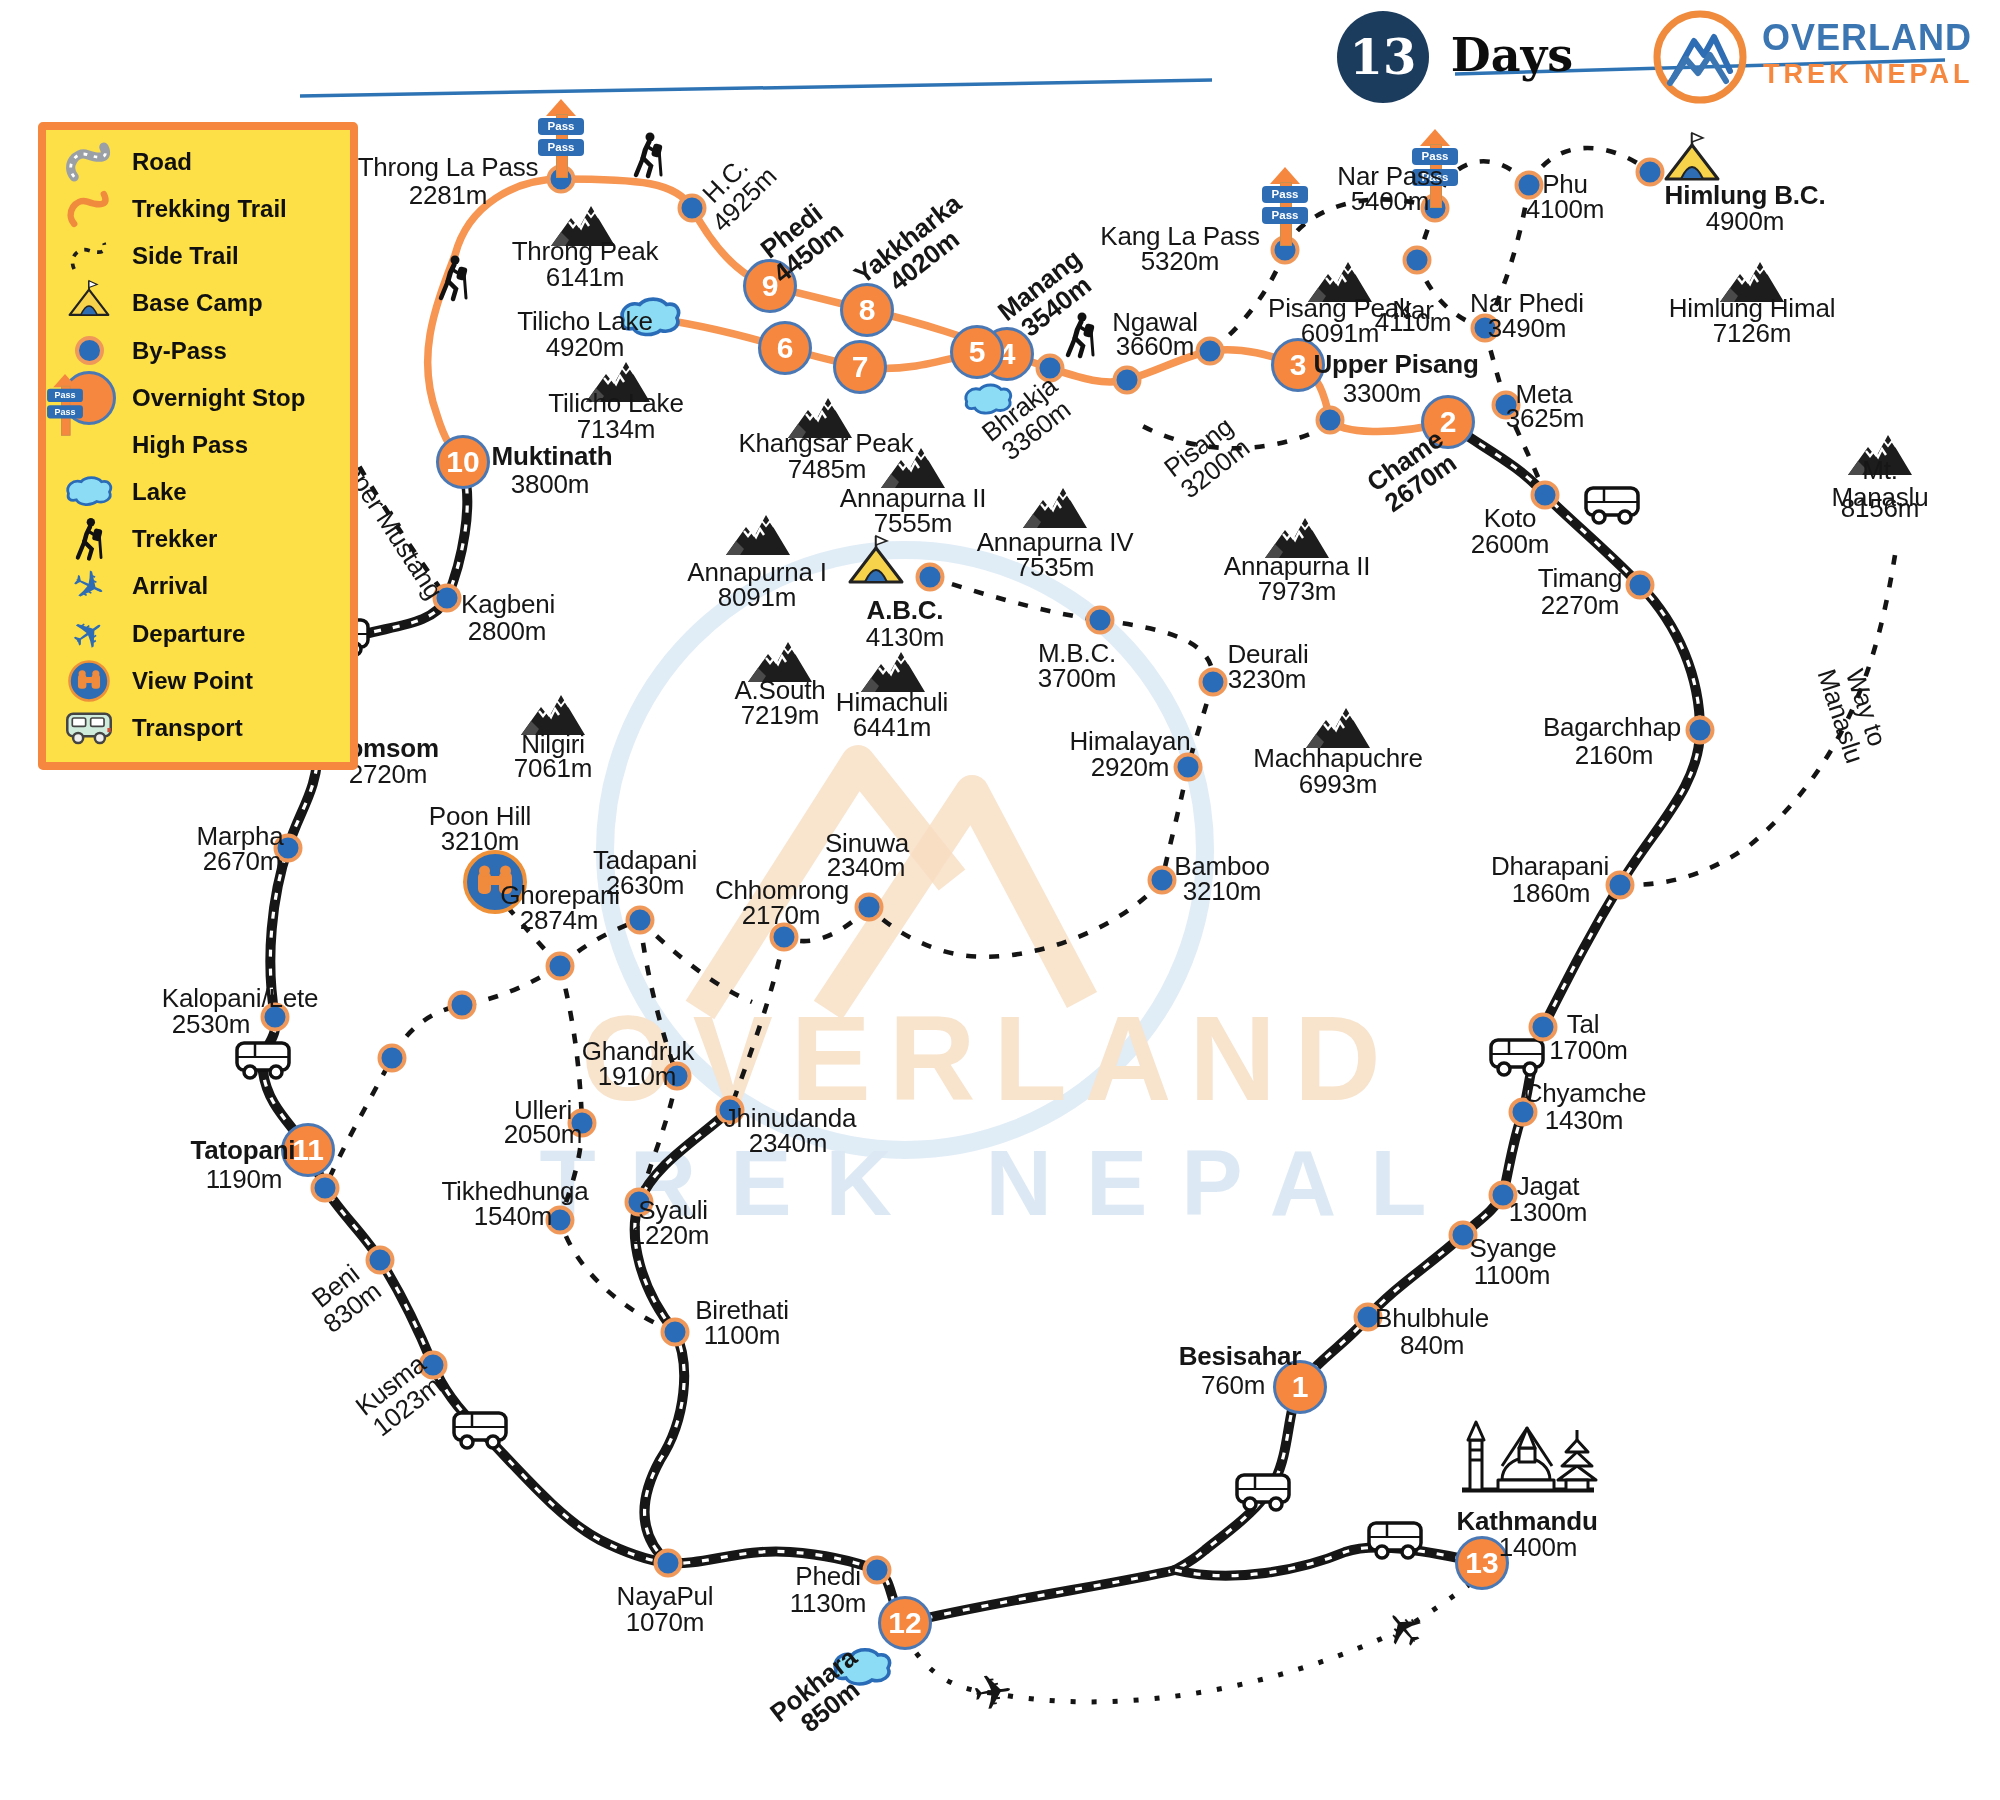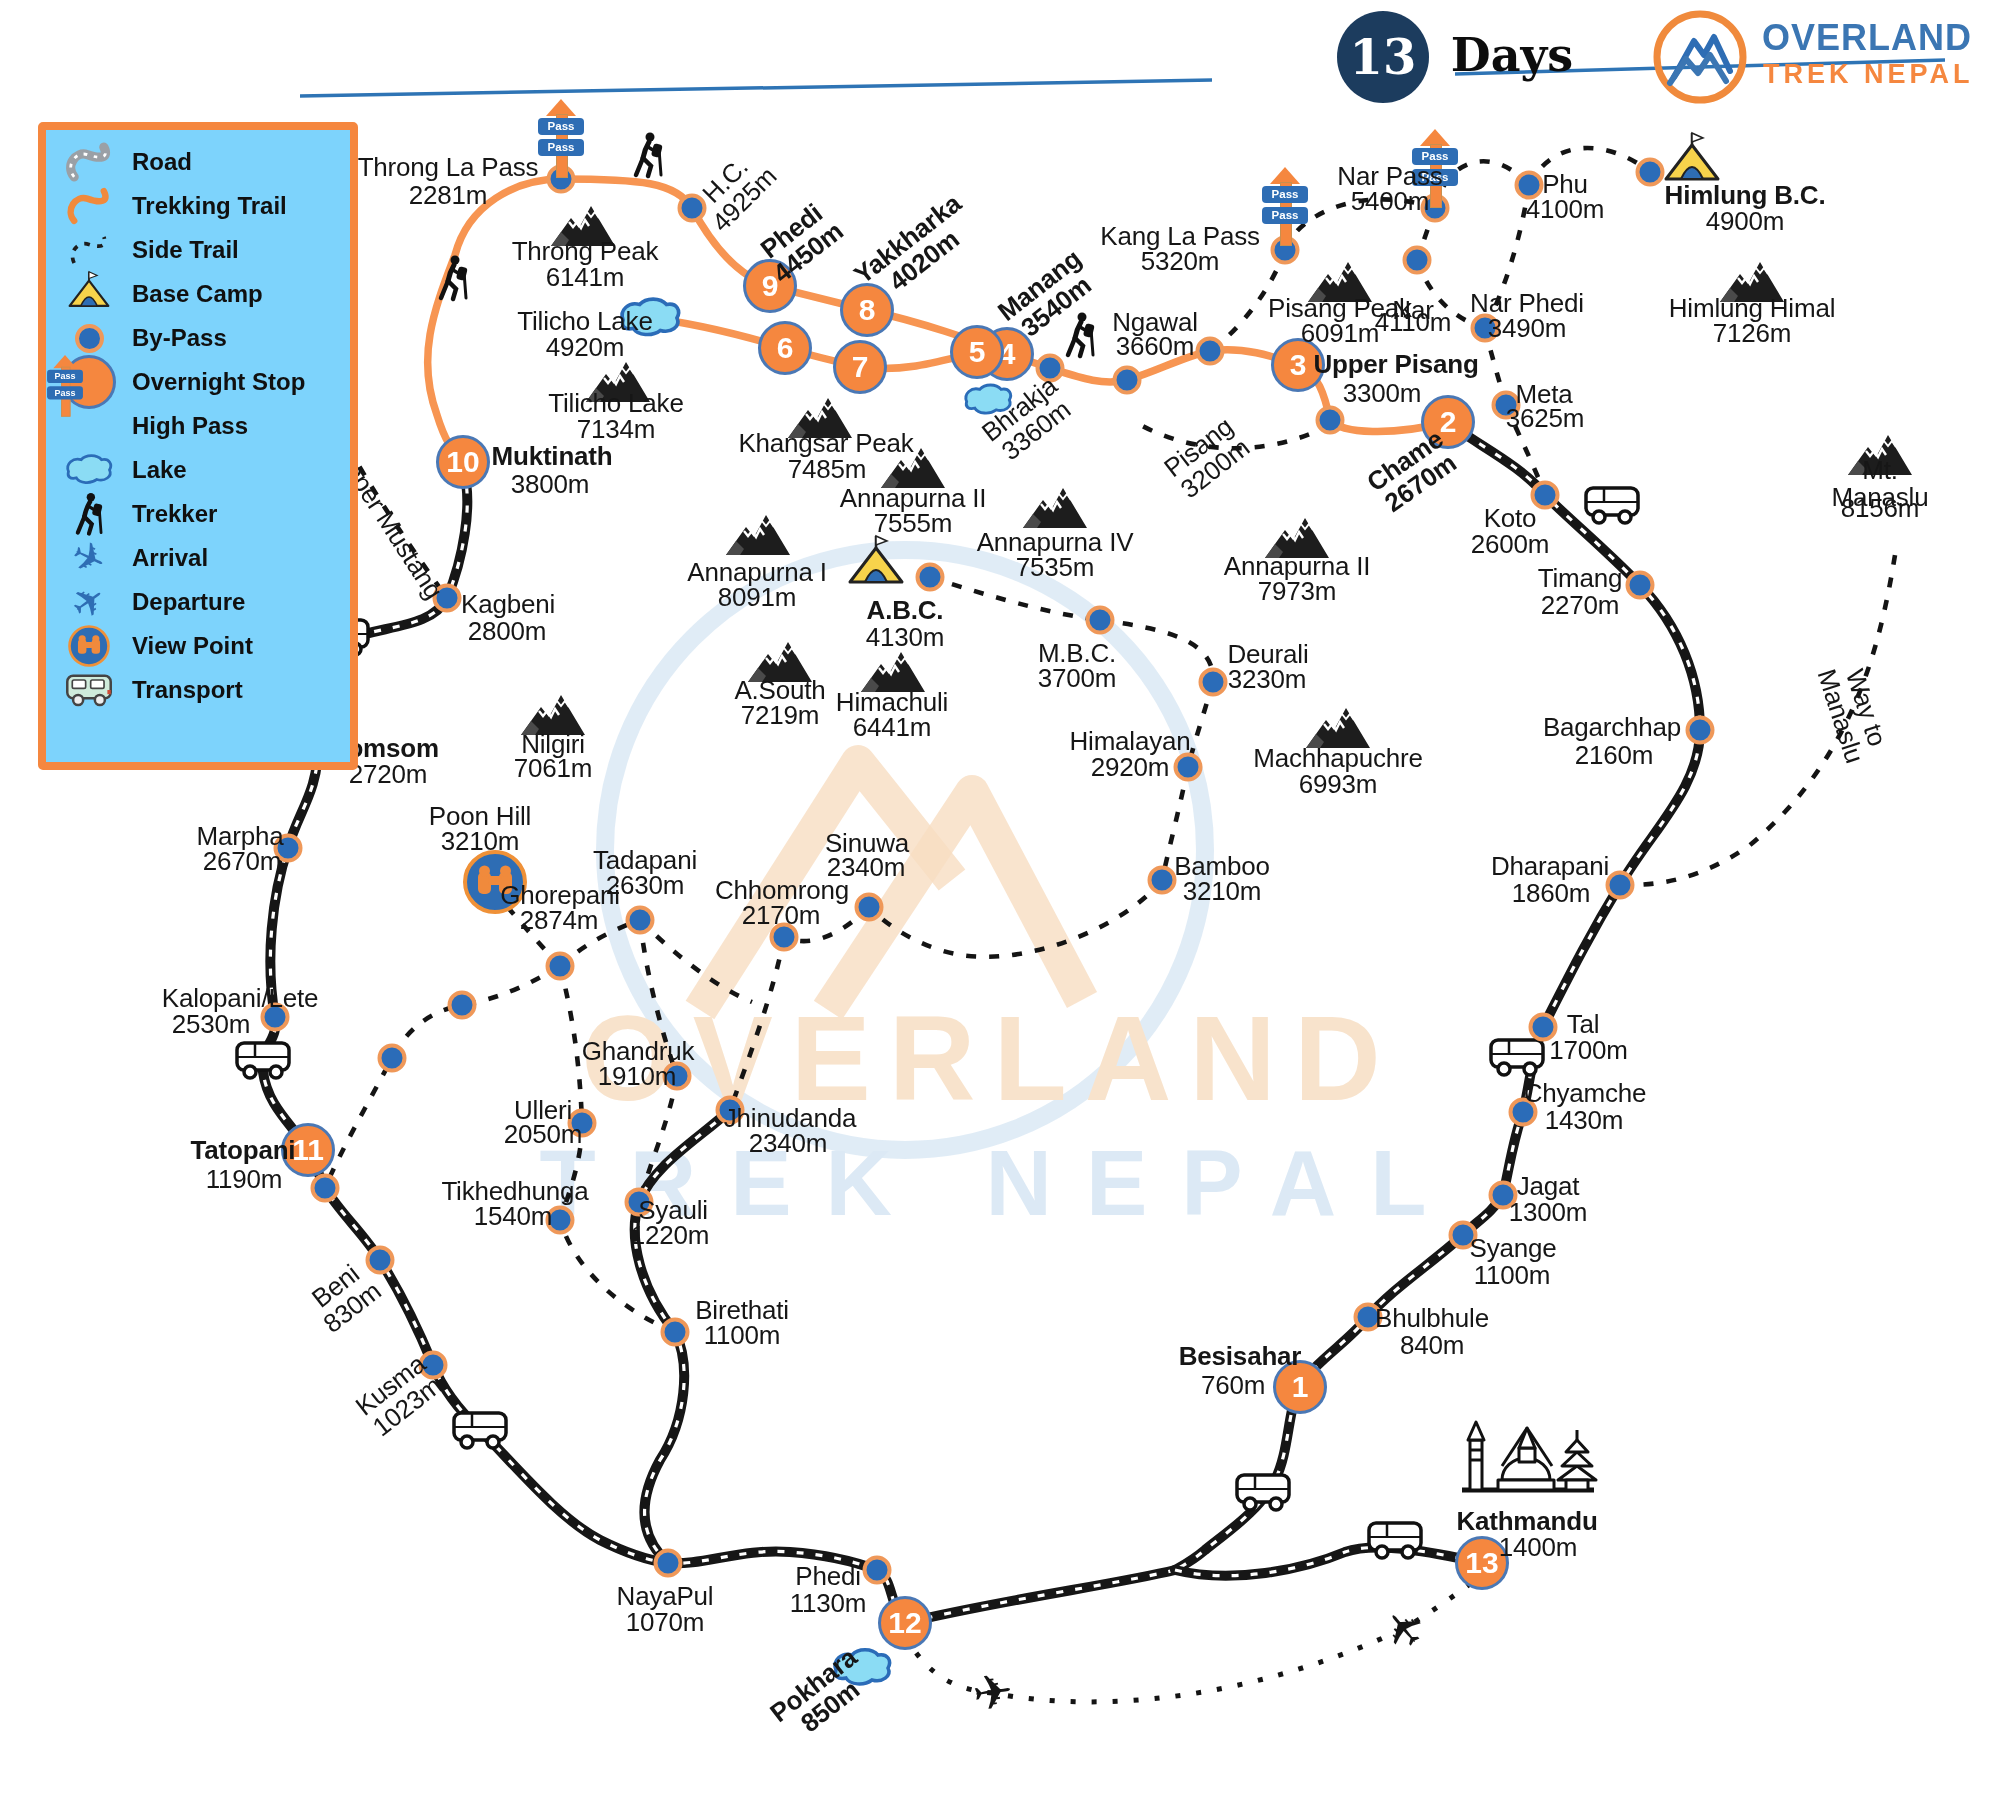--- a/index.html
+++ b/index.html
@@ -20,23 +20,23 @@
   .days-circle{position:absolute;left:1383px;top:57px;transform:translate(-50%,-50%);width:92px;height:92px;
     border-radius:50%;background:var(--navy);color:#fff;display:flex;align-items:center;justify-content:center;
     font-family:"DejaVu Serif",serif;font-weight:700;font-size:48px;z-index:4;}
   .days-word{position:absolute;left:1512px;top:55px;transform:translate(-50%,-50%);
     font-family:"DejaVu Serif",serif;font-weight:700;font-size:46px;color:#0d0d0d;z-index:4;}
   .brand{position:absolute;z-index:4;font-weight:700;white-space:nowrap;}
   .brand1{left:1762px;top:38px;transform:translateY(-50%);font-size:36px;color:var(--logo_blue);letter-spacing:1px;}
   .brand2{left:1763px;top:74px;transform:translateY(-50%);font-size:27px;color:var(--accent_orange);letter-spacing:4px;}
   .logo-svg{position:absolute;left:1700px;top:57px;transform:translate(-50%,-50%);z-index:4;}
   
-  #legend{position:absolute;left:38px;top:122px;width:320px;height:648px;background:#7dd3fc;
+  #legend{position:absolute;left:38px;top:122px;width:320px;height:648px;background:#fde047;
     border:8px solid var(--accent_orange);border-radius:5px;z-index:5;box-sizing:border-box;
-    display:flex;flex-direction:column;padding:10px 0 12px 0;}
+    display:flex;flex-direction:column;justify-content:space-between;padding:10px 0 12px 0;}
   .lg-row{display:flex;align-items:center;height:44px;}
   .lg-ic{width:86px;display:flex;align-items:center;justify-content:center;position:relative;overflow:visible;}
   .lg-label{font-size:24px;font-weight:700;color:#101010;}
   .lg-ic .bypass-dot,.lg-ic .stop-circle,.lg-ic .plane-icon{position:static;transform:none;display:inline-flex;}
   .lg-stop{width:44px;height:44px;}
   
   .map-label{font-size:26px;font-weight:500;color:#161616;text-align:center;white-space:pre-line;
     line-height:1.04;letter-spacing:-0.2px;z-index:3;}
   .lb{font-weight:700;}
   .green{color:var(--green);letter-spacing:0;}

